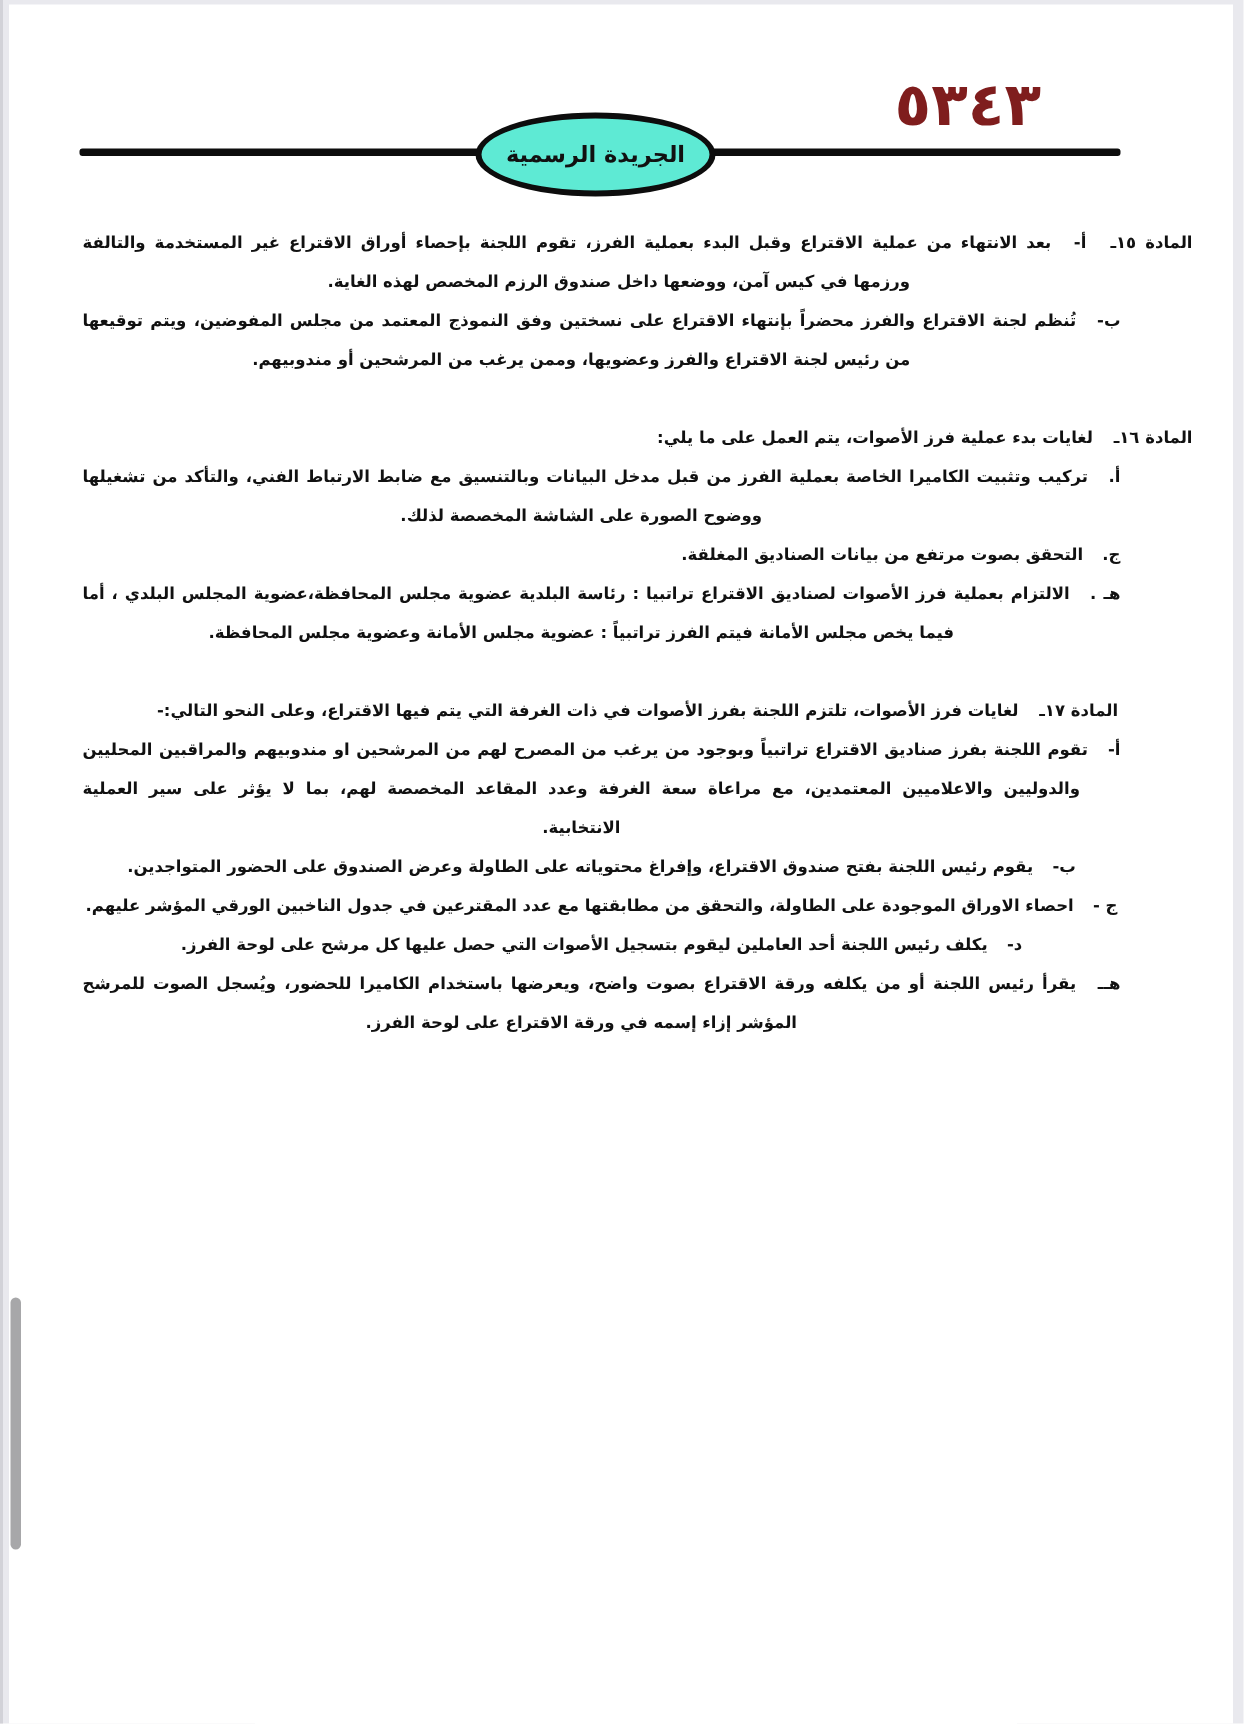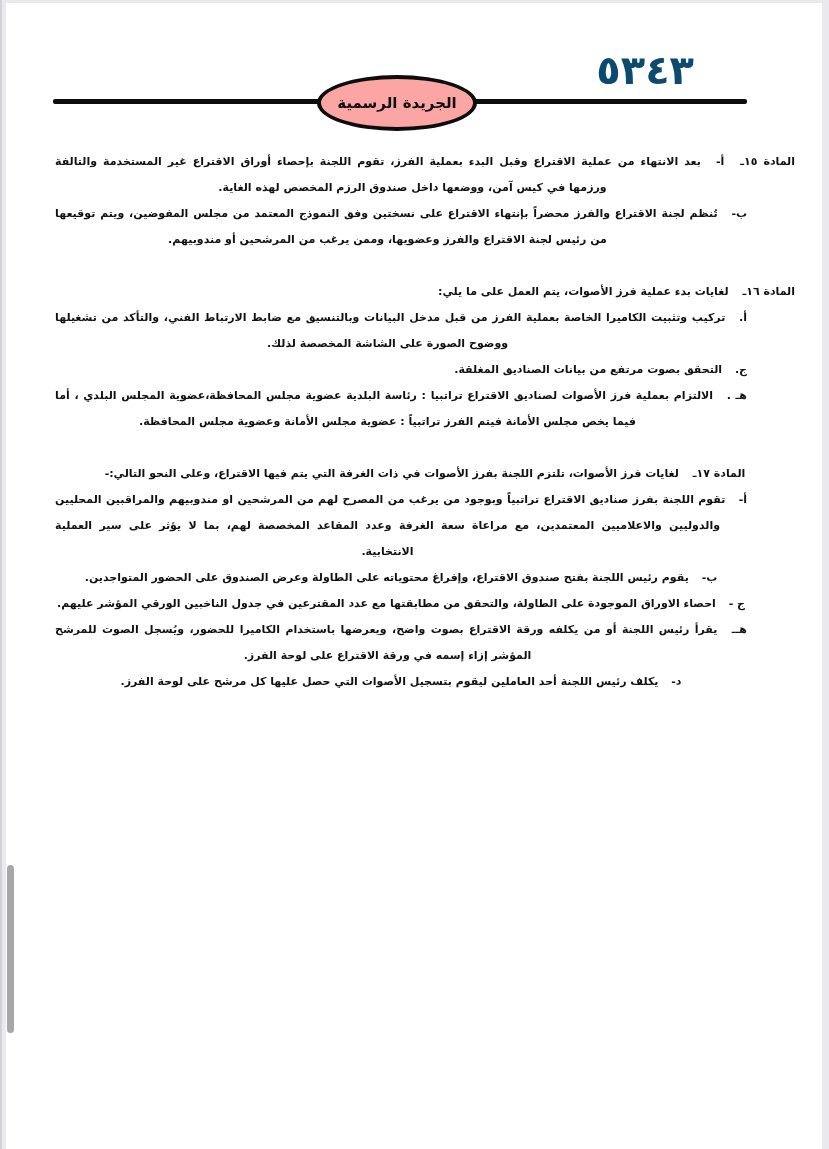--- a/index.html
+++ b/index.html
@@ -11,29 +11,29 @@
   }
   .edge-line{position:absolute;left:0;top:0;width:2px;height:100%;background:#d2d2d8;}
   .page{
     position:absolute;left:6px;top:3px;width:816px;height:1146px;
     background:#ffffff;direction:rtl;color:#111;
   }
   
   .header{position:relative;height:132px;}
   .page-number{
     position:absolute;right:128px;top:44px;
-    font-size:40px;font-weight:bold;letter-spacing:2px;color:#0c4a6e;
+    font-size:40px;font-weight:bold;letter-spacing:2px;color:#7f1d1d;
   }
   .rule{
     position:absolute;right:75px;top:96px;width:694px;height:5px;
     background:#0d0d0d;border-radius:2px;
   }
   .oval{
     position:absolute;right:345px;top:72px;width:152px;height:48px;
-    background:#fca5a5;border:4px solid #0d0d0d;border-radius:50%;
+    background:#5eead4;border:4px solid #0d0d0d;border-radius:50%;
     display:flex;align-items:center;justify-content:center;z-index:2;
   }
   .oval span{font-size:15px;font-weight:bold;}
   
   .doc-body{
     padding:14px 27px 0 49px;
     font-size:11px;font-weight:bold;line-height:26px;
     text-align:right;
   }
   .article{margin:0 0 26px 0;}
@@ -115,25 +115,25 @@
       </p>
       <p class="para item-para">
         <span class="item-label-inline">ب-</span>
         <span>يقوم رئيس اللجنة بفتح صندوق الاقتراع، وإفراغ محتوياته على الطاولة وعرض الصندوق على الحضور المتواجدين.</span>
       </p>
       <p class="para item-para">
         <span class="item-label-inline">ج -</span>
         <span>احصاء الاوراق الموجودة على الطاولة، والتحقق من مطابقتها مع عدد المقترعين في جدول الناخبين الورقي المؤشر عليهم.</span>
       </p>
       <p class="para item-para">
+        <span class="item-label-inline">د-</span>
+        <span>يكلف رئيس اللجنة أحد العاملين ليقوم بتسجيل الأصوات التي حصل عليها كل مرشح على لوحة الفرز.</span>
+      </p>
+      <p class="para item-para">
         <span class="item-label-inline">هــ</span>
         <span>يقرأ رئيس اللجنة أو من يكلفه ورقة الاقتراع بصوت واضح، ويعرضها باستخدام الكاميرا للحضور، ويُسجل الصوت للمرشح المؤشر إزاء إسمه في ورقة الاقتراع على لوحة الفرز.</span>
-      </p>
-      <p class="para item-para">
-        <span class="item-label-inline">د-</span>
-        <span>يكلف رئيس اللجنة أحد العاملين ليقوم بتسجيل الأصوات التي حصل عليها كل مرشح على لوحة الفرز.</span>
       </p>
     </section>
 
   </div>
 </div>
 
 <div class="scrollbar-thumb"></div>
 
 </body></html>

